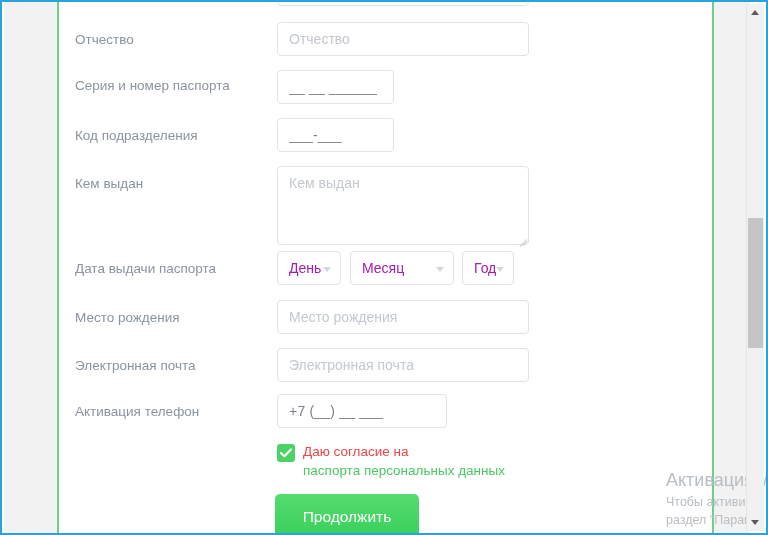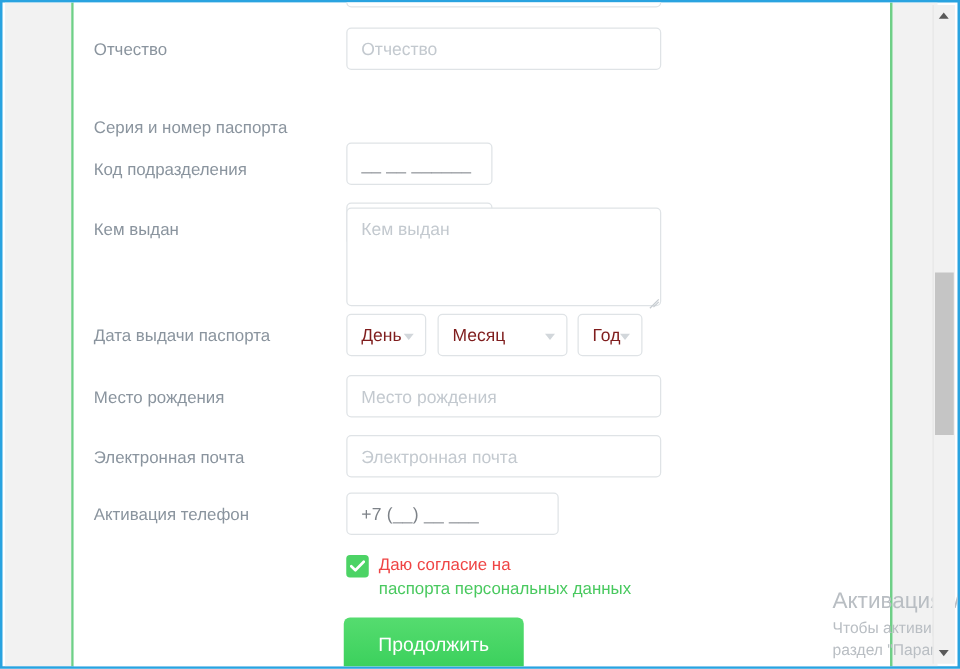--- a/index.html
+++ b/index.html
@@ -81,21 +81,21 @@
     padding: 0 11px;
     border: 1px solid #dfe3e6;
     border-radius: 4px;
     background: #ffffff;
     font-family: "Liberation Sans", sans-serif;
     font-size: 14px;
     color: #555d66;
     outline: none;
   }
   .txt-input::placeholder { color: #c3c9cf; opacity: 1; }
-  .txt-input.short { width: 117px; margin-top: 44px; }
+  .txt-input.short { width: 117px; }
 
   .mask-input {
     color: #7d8288;
     letter-spacing: 0.2px;
   }
 
   .txt-area {
     position: absolute;
     box-sizing: border-box;
     left: 218px;
@@ -134,21 +134,21 @@
     height: 34px;
     border: 1px solid #dfe3e6;
     border-radius: 4px;
     background: #ffffff;
   }
   .sel-text {
     position: absolute;
     left: 11px;
     top: 8px;
     font-size: 14px;
-    color: #7f1d1d;
+    color: #a21caf;
     white-space: nowrap;
     overflow: hidden;
   }
   .sel-arrow {
     position: absolute;
     right: 9px;
     top: 15px;
     width: 0; height: 0;
     border-left: 4px solid transparent;
     border-right: 4px solid transparent;
@@ -279,21 +279,21 @@
   <div id="form-card">
 
     <div id="prev-field-stub"></div>
 
     <div class="form-row" style="top:20px;">
       <div class="field-label" style="top:9px;">Отчество</div>
       <input class="txt-input" style="top: 0px;" readonly="" placeholder="Отчество">
     </div>
 
     <div class="form-row" style="top:68px;">
-      <div class="field-label" style="top:23px;">Серия и номер паспорта</div>
+      <div class="field-label" style="top:7px;">Серия и номер паспорта</div>
       <input class="txt-input short mask-input" style="top: 0px;" readonly="" value="__ __ ______">
     </div>
 
     <div class="form-row" style="top:116px;">
       <div class="field-label" style="top:9px;">Код подразделения</div>
       <input class="txt-input short mask-input" style="top: 0px;" readonly="" value="___-___">
     </div>
 
     <div class="form-row" style="top:164px;">
       <div class="field-label" style="top:9px;">Кем выдан</div>

